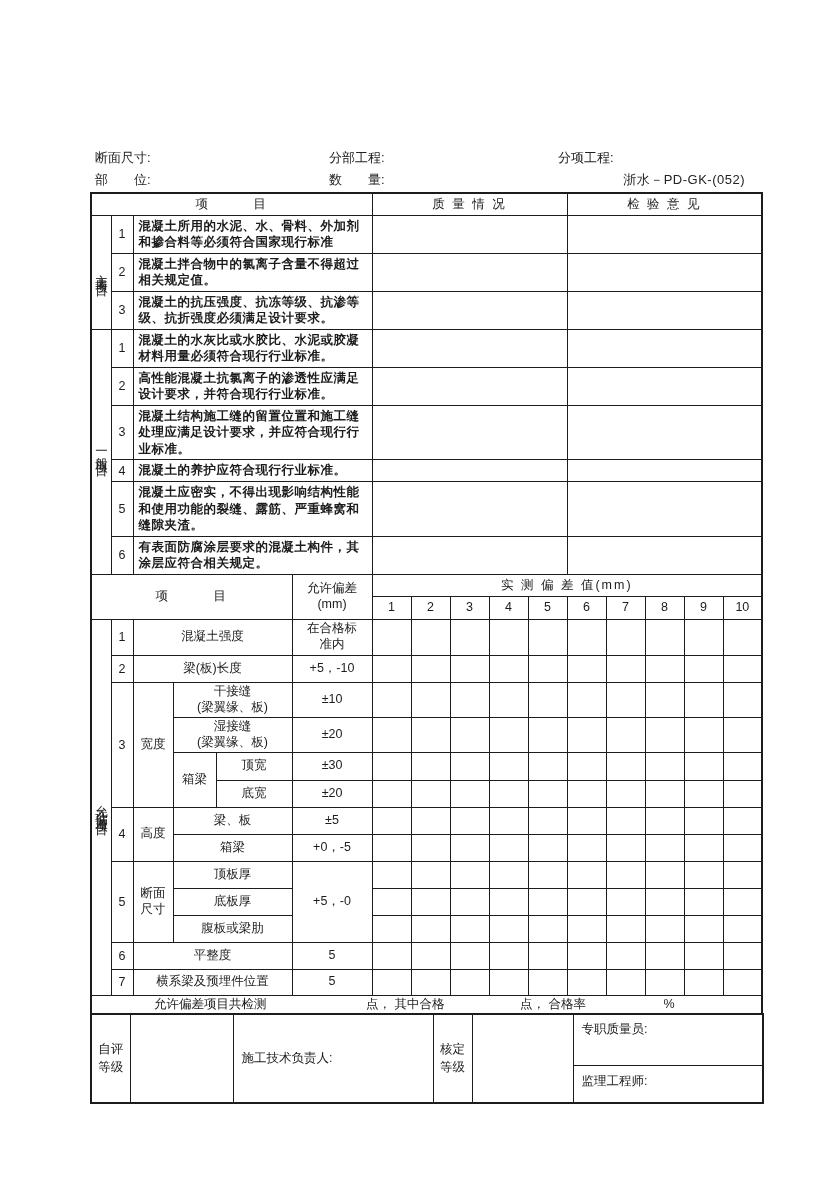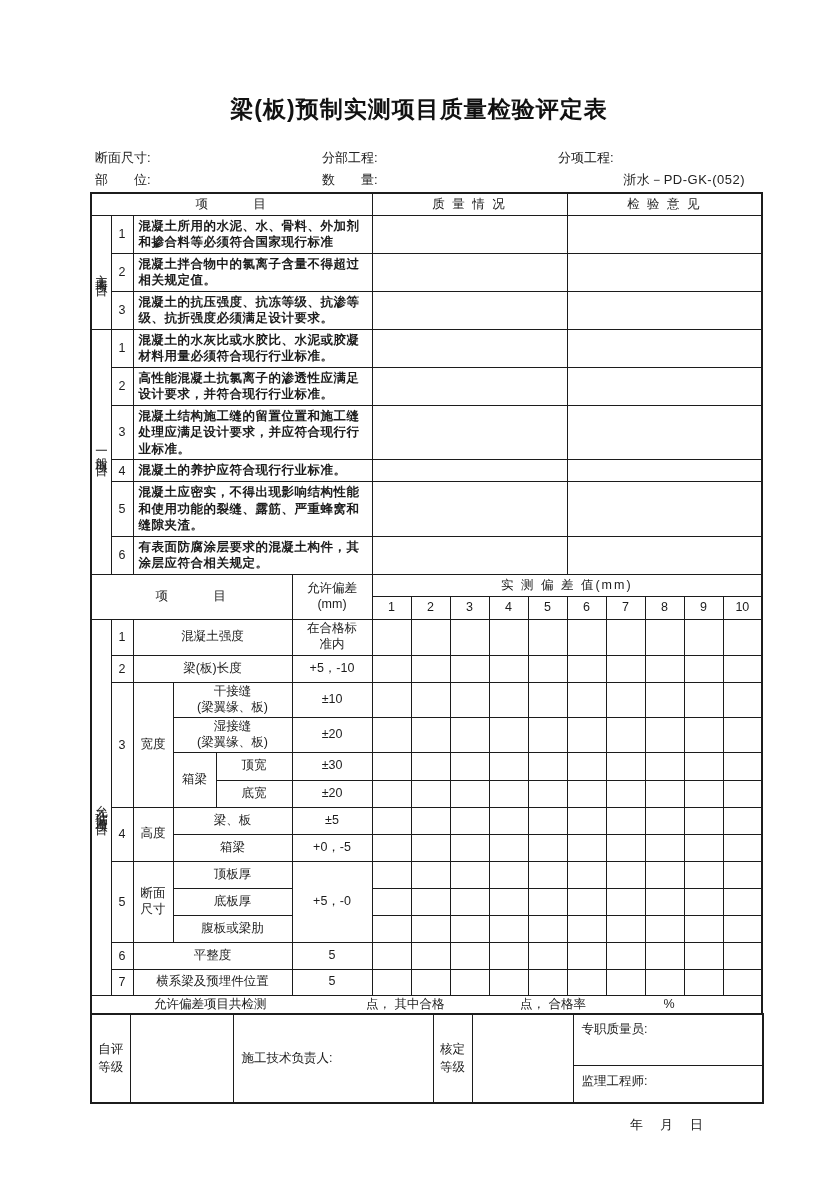--- a/index.html
+++ b/index.html
@@ -17,21 +17,21 @@
     position: absolute; top: 94px; left: 0; width: 100%;
     text-align: center;
     font-size: 23px; font-weight: bold; letter-spacing: 1px;
     color: #111;
   }
   .info-row { position: absolute; left: 0; width: 100%; font-size: 13px; color: #222; }
   #info-row-1 { top: 149px; }
   #info-row-2 { top: 171px; }
   .info-item { position: absolute; white-space: pre; }
   .i-a { left: 95px; }
-  .i-b { left: 322px; }
+  .i-b { left: 329px; }
   .i-c { left: 558px; }
   #doc-code { position: absolute; left: 542px; width: 203px; text-align: right; letter-spacing: 0.5px; }
   
   #form { position: absolute; left: 90px; top: 192px; width: 673px; }
   table { border-collapse: collapse; table-layout: fixed; width: 673px; }
   #main-table, #sig-table { border: 2px solid #1c1c1c; }
   #sig-table { margin-top: -2px; }
   td { border: 1px solid #1c1c1c; font-size: 12.5px; text-align: center; vertical-align: middle; color: #1c1c1c; }
   .hdr { letter-spacing: 2px; }
   .item { text-align: left; padding: 2px 5px; line-height: 1.32; letter-spacing: 0.5px; font-weight: bold; }
@@ -67,21 +67,20 @@
   }
   .sig-right-bottom { height: 36px; text-align: left; padding: 7px 8px; font-size: 12.5px; }
   
   #date-line { text-align: right; padding-right: 58px; margin-top: 12px; font-size: 13px; letter-spacing: 2px; }
 </style>
 </head>
 <body>
 
 <div id="page">
 
-  <div id="title">梁(板)预制实测项目质量检验评定表</div>
 
   <div class="info-row" id="info-row-1">
     <span class="info-item i-a">断面尺寸:</span>
     <span class="info-item i-b">分部工程:</span>
     <span class="info-item i-c">分项工程:</span>
   </div>
   <div class="info-row" id="info-row-2">
     <span class="info-item i-a">部　　位:</span>
     <span class="info-item i-b">数　　量:</span>
     <span id="doc-code">浙水－PD-GK-(052)</span>
@@ -426,15 +425,14 @@
             </td>
         <td class="blank"></td>
         <td class="sig-right">
           <div class="sig-right-top"><span>专职质量员:</span></div>
           <div class="sig-right-bottom"><span>监理工程师:</span></div>
         </td>
       </tr>
     </tbody>
       </table>
 
-    <div id="date-line">年　月　日</div>
   </div>
 </div>
 
 </body></html>

